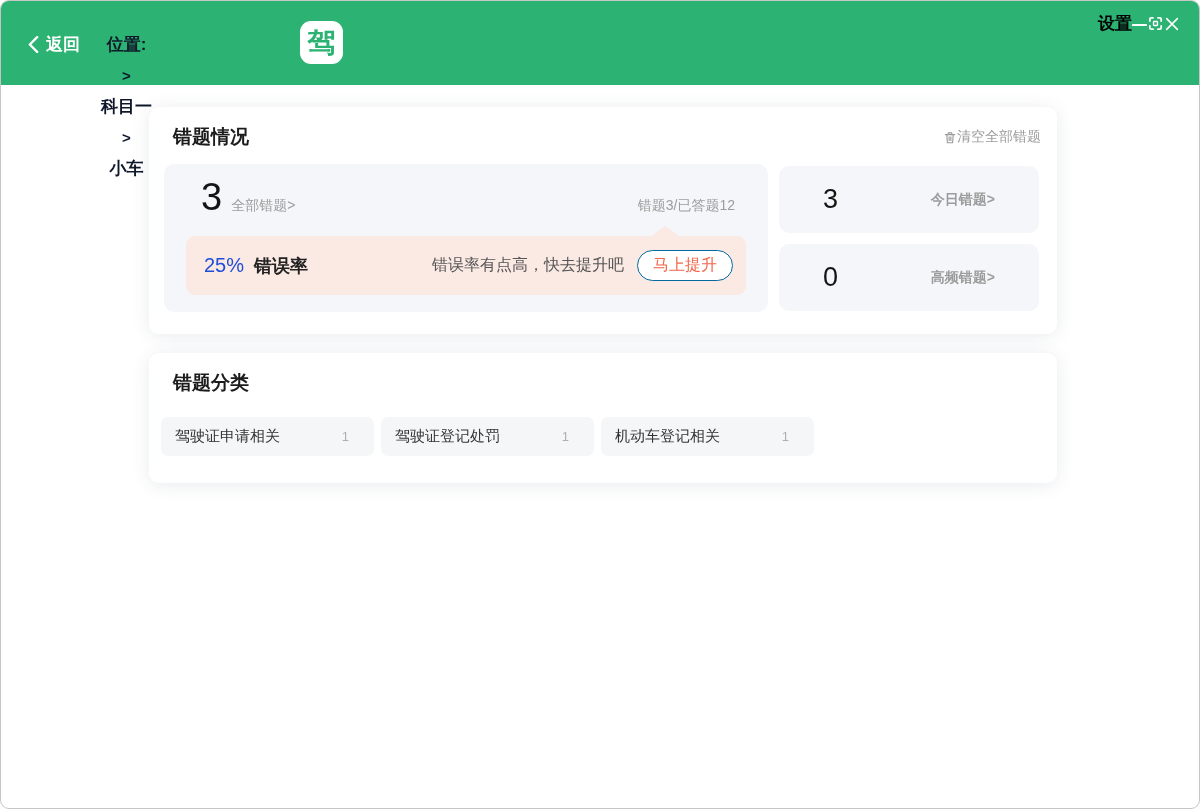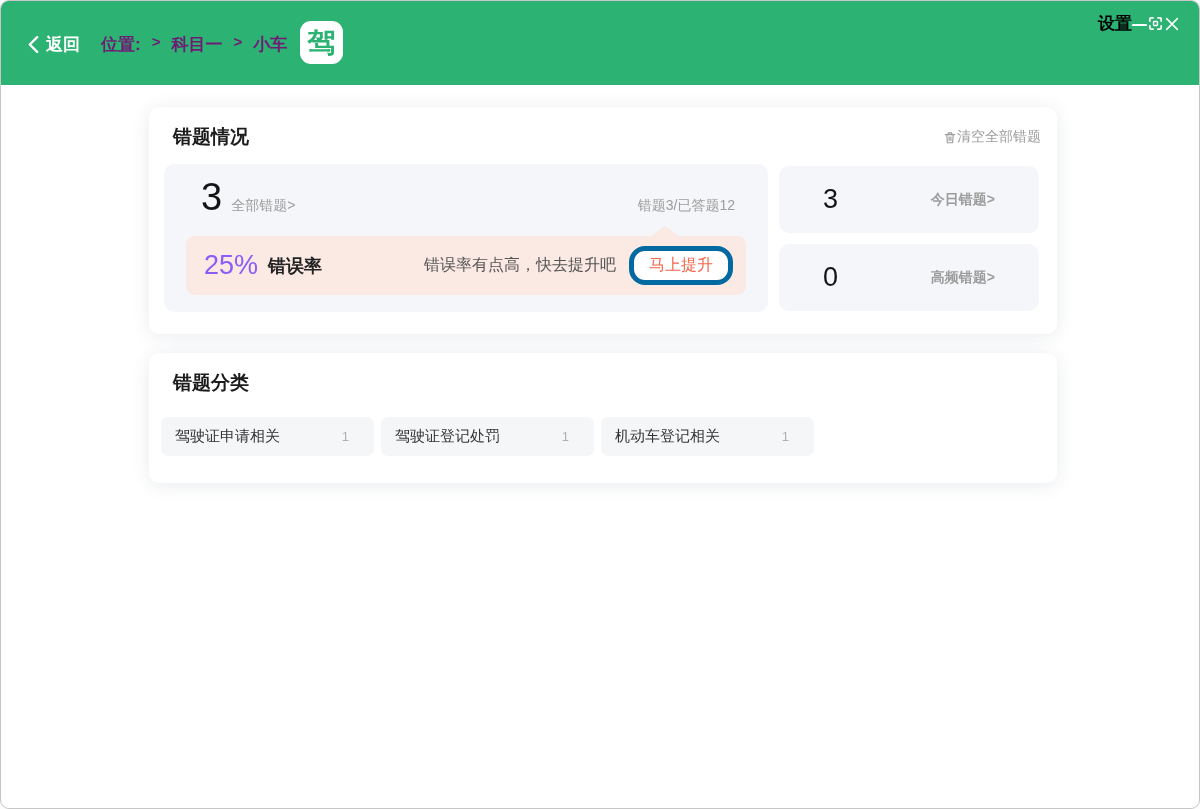--- a/index.html
+++ b/index.html
@@ -4,22 +4,22 @@
 <style>
   * { margin:0; padding:0; box-sizing:border-box; }
   html,body { width:1200px; height:809px; background:#fdfdfd; font-family:"Liberation Sans","DejaVu Sans",sans-serif; }
   .window { position:absolute; top:0; left:0; width:1200px; height:809px; border:1px solid #c6c6c6;
             border-radius:9px; overflow:hidden; background:#fff; }
 
   
   .titlebar { position:absolute; top:0; left:0; right:0; height:84px; background:#2CB272; }
   .back-button { position:absolute; left:27px; top:32px; display:flex; align-items:center; gap:7px;
                  color:#fff; font-size:17px; font-weight:600; cursor:pointer; }
-  .breadcrumb { position:absolute; left:100px; top:32px; display:flex; gap:11px;
-                color:#701a75; font-size:17px; font-weight:600; }
+  .breadcrumb { position:absolute; left:100px; top:32px; display:flex; align-items:center; gap:11px;
+                color:#0f172a; font-size:17px; font-weight:600;flex-direction:column; }
   .crumb-sep { font-size:15px; font-weight:700; }
   .logo-block { position:absolute; left:299px; top:20px; display:flex; gap:11px; align-items:flex-start; }
   .logo-badge { width:43px; height:43px; background:#fff; border-radius:11px; display:flex;
                 align-items:center; justify-content:center; color:#2CB272; font-size:28px; font-weight:bold; }
   .app-title { color:#fff; font-size:25px; font-weight:bold; letter-spacing:1px; line-height:1.15; }
   .app-subtitle { color:rgba(255,255,255,0.85); font-size:10px; letter-spacing:2.6px; margin-top:4px; white-space:nowrap; }
   .win-controls { position:absolute; top:11px; right:19px; display:flex; align-items:center; color:#000000; }
   .settings-button { font-size:17px; font-weight:600; cursor:pointer; }
   .win-btn { display:flex; align-items:center; justify-content:center; cursor:pointer; }
 
@@ -37,24 +37,24 @@
   .total-row { position:absolute; left:37px; right:33px; top:10px; display:flex; align-items:baseline; }
   .big-num { font-size:38px; color:#141414; line-height:1.25; }
   .all-link { margin-left:9px; font-size:14px; color:#9c9c9c; cursor:pointer; }
   .stats { margin-left:auto; font-size:14px; color:#9c9c9c; }
 
   .rate-bar { position:absolute; left:22px; top:72px; width:560px; height:59px; background:#FBE9E3;
               border-radius:9px; display:flex; align-items:center; padding:0 13px 0 18px; }
   .rate-pointer { position:absolute; top:-10px; left:464px; width:0; height:0;
                   border-left:15px solid transparent; border-right:15px solid transparent;
                   border-bottom:11px solid #FBE9E3; }
-  .rate-val { font-size:27px; color:#8b5cf6; }
+  .rate-val { font-size:20px; color:#1d4ed8; }
   .rate-label { font-size:18px; font-weight:bold; color:#222; margin-left:10px; }
   .rate-msg { margin-left:auto; font-size:16px; color:#555; }
-  .improve-btn { margin-left:13px; background:#fff; border:5px solid #0369a1; border-radius:16px;
+  .improve-btn { margin-left:13px; background:#fff; border:1px solid #0369a1; border-radius:16px;
                  color:#F2664B; font-size:16px; padding:4px 15px; cursor:pointer;
                  font-family:"Liberation Sans","DejaVu Sans",sans-serif; line-height:1.3; }
 
   .mini-col { position:absolute; left:630px; top:59px; width:260px; }
   .mini-card { height:67px; background:#F4F6F9; border-radius:10px; display:flex; align-items:center;
                justify-content:space-between; padding:0 44px; margin-bottom:11px; cursor:pointer; }
   .mini-num { font-size:27px; color:#141414; }
   .mini-label { font-size:14px; color:#9c9c9c;font-weight:bold; }
 
   .chips { position:absolute; left:12px; top:64px; display:flex; gap:7px; }

